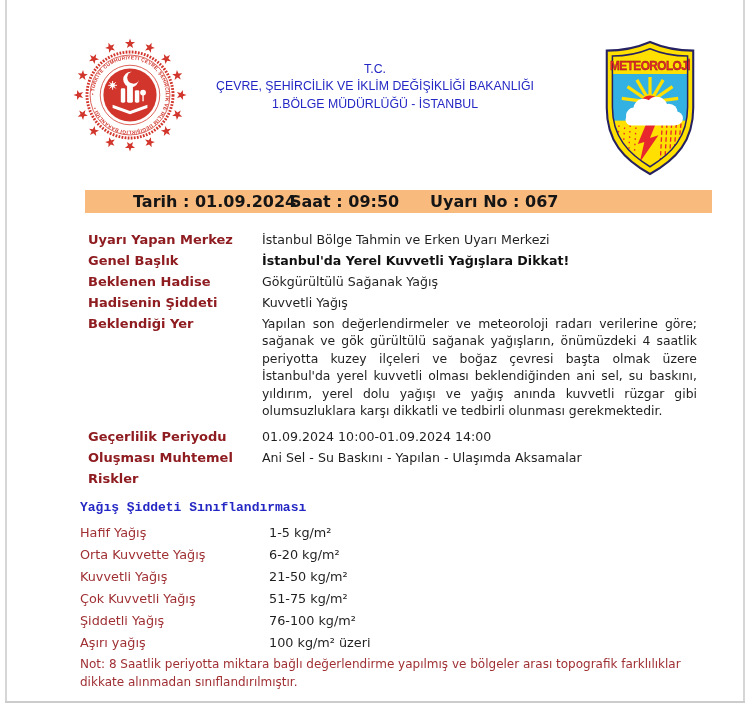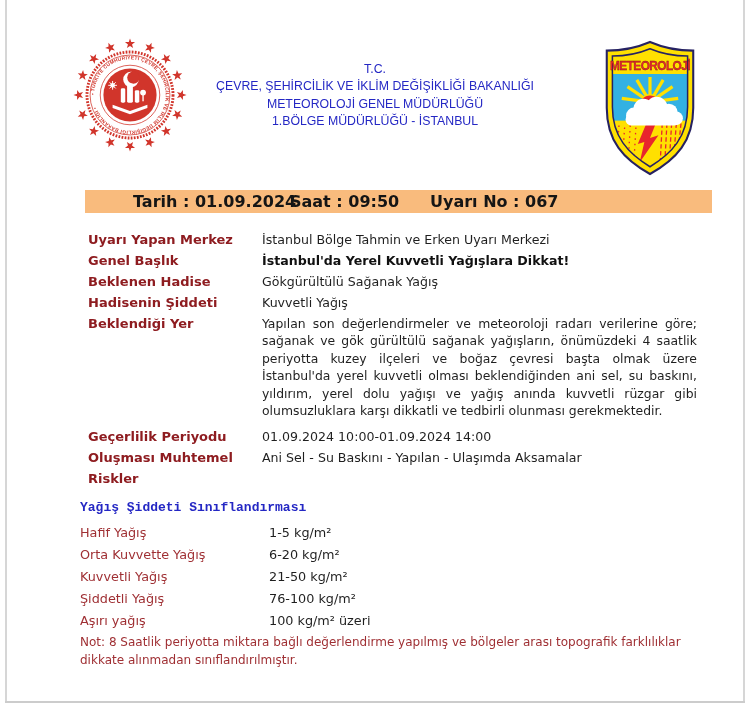--- a/index.html
+++ b/index.html
@@ -95,21 +95,20 @@
 
     <circle cx="73.5" cy="57.5" r="3" fill="#ffffff"></circle>
     <rect x="72.8" y="59.5" width="1.4" height="7" fill="#ffffff"></rect>
 
     <path d="M42,70 L60,76.5 L78,70 L78,73.5 L60,80 L42,73.5 Z" fill="#ffffff"></path>
   </svg>
 
   <div class="doc-title">
     <div>T.C.</div>
     <div>ÇEVRE, ŞEHİRCİLİK VE İKLİM DEĞİŞİKLİĞİ BAKANLIĞI</div>
-    <div>METEOROLOJİ GENEL MÜDÜRLÜĞÜ</div>
     <div>1.BÖLGE MÜDÜRLÜĞÜ - İSTANBUL</div>
   </div>
 
   <svg class="logo-right" viewBox="0 0 100 140" preserveAspectRatio="none">
     <defs>
       <clipPath id="shieldClip">
         <path d="M50,9 C61,13.5 76,16.5 90,16.5 L90,69 C90,99.5 73.5,116.5 50,130.5 C26.5,116.5 10,99.5 10,69 L10,16.5 C24,16.5 39,13.5 50,9 Z"></path>
       </clipPath>
     </defs>
     <path d="M50,2 C62,7 80,11 96,11 L96,70 C96,104 78,123 50,138 C22,123 4,104 4,70 L4,11 C20,11 38,7 50,2 Z" fill="#ffe000" stroke="#262262" stroke-width="2.2"></path>
@@ -202,20 +201,24 @@
     </div>
     <div class="crow">
       <div class="clabel">Orta Kuvvette Yağış</div>
       <div class="cvalue">6-20 kg/m²</div>
     </div>
     <div class="crow">
       <div class="clabel">Kuvvetli Yağış</div>
       <div class="cvalue">21-50 kg/m²</div>
     </div>
     <div class="crow">
+      <div class="clabel">Çok Kuvvetli Yağış</div>
+      <div class="cvalue">51-75 kg/m²</div>
+    </div>
+    <div class="crow">
       <div class="clabel">Şiddetli Yağış</div>
       <div class="cvalue">76-100 kg/m²</div>
     </div>
     <div class="crow">
       <div class="clabel">Aşırı yağış</div>
       <div class="cvalue">100 kg/m² üzeri</div>
     </div>
     <div class="note">Not: 8 Saatlik periyotta miktara bağlı değerlendirme yapılmış ve bölgeler arası topografik farklılıklar dikkate alınmadan sınıflandırılmıştır.</div>
   </div>
 </div>

